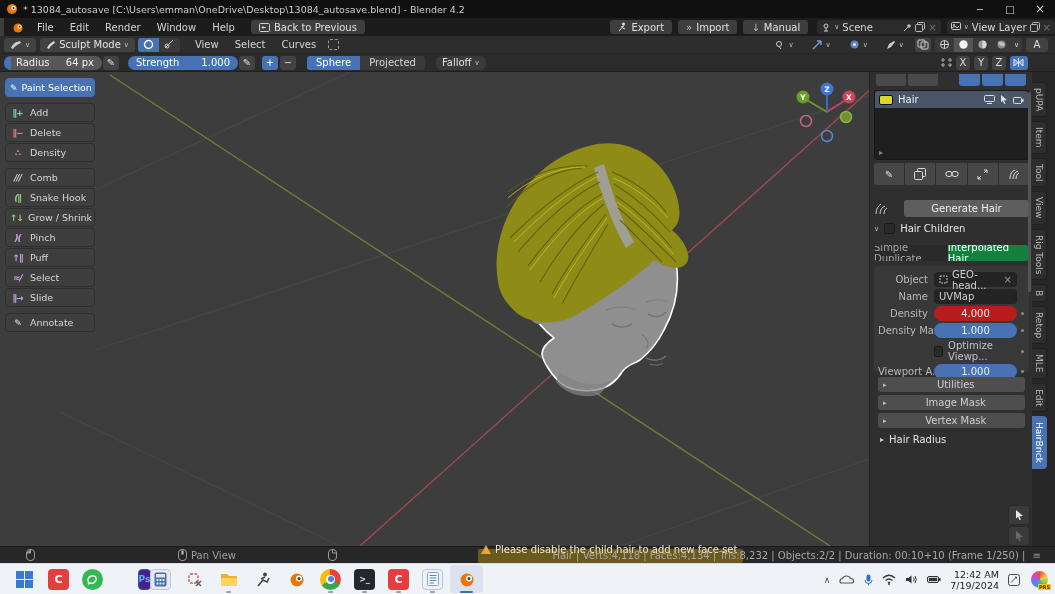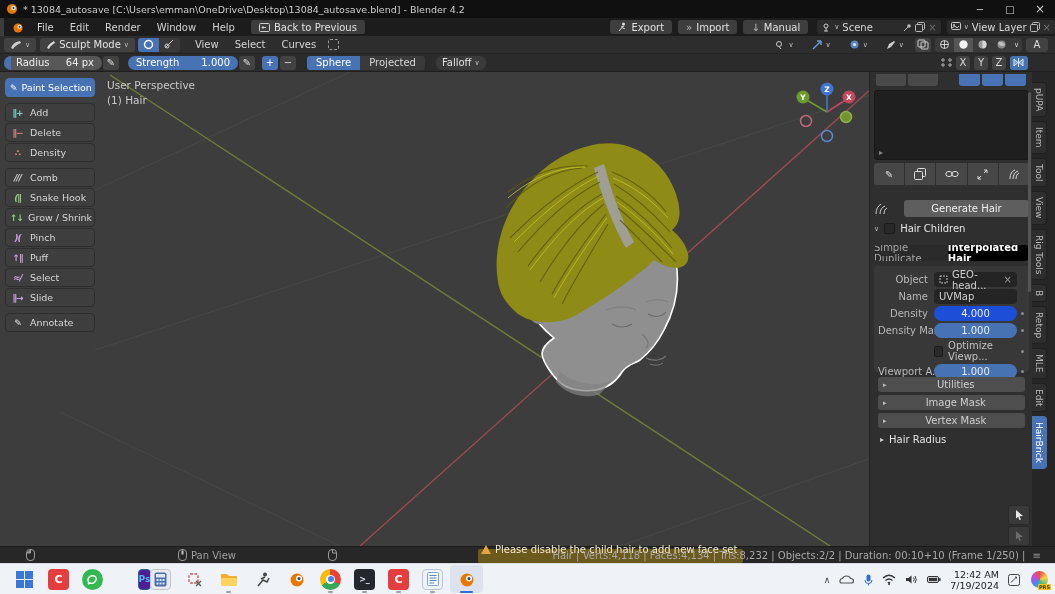--- a/index.html
+++ b/index.html
@@ -53,21 +53,21 @@
   .tool .tic { width:15px; text-align:center; font-style:italic; font-weight:bold; letter-spacing:-1px; font-size:9px; }
   .tool.sel { background:#4772b3; border-color:#4772b3; color:#fff; }
   .tgap { height:5px; }
 
   
   .panel { position:absolute; left:869px; top:0; width:163px; height:474px; background:#2f2f2f; border-left:1px solid #232323; }
   .prow { position:absolute; left:4px; width:155px; display:flex; align-items:center; }
   .pbox { position:absolute; left:4px; width:155px; background:#383838; border-radius:4px; }
   .field { display:flex; align-items:center; background:#242424; border-radius:4px; height:15px; color:#cfcfcf; padding:0 5px; gap:4px; }
   .pslider { position:relative; display:flex; align-items:center; justify-content:center; height:15px;
-    border-radius:8px; background:#1d4ed8; color:#eee; overflow:hidden; }
+    border-radius:8px; background:#b91c1c; color:#eee; overflow:hidden; }
   .pslider.full { background:#4772b3; }
   .plabel { color:#b9b9b9; text-align:right; padding-right:6px; white-space:nowrap; }
   .secbtn { position:absolute; left:8px; width:147px; height:15px; background:#4e4e4e; border-radius:3px;
     display:flex; align-items:center; color:#cfcfcf; }
   .secbtn .cap { flex:1; text-align:center; }
   .chk { width:11px; height:11px; background:#2a2a2a; border:1px solid #1b1b1b; border-radius:2px; }
   .animdot { width:3px; height:3px; border-radius:50%; background:#8a8a8a; margin-left:4px; }
 
   
   .vtabs { position:absolute; left:1032px; top:0; width:23px; height:474px; background:#262626;
@@ -427,24 +427,20 @@
         <circle cx="849" cy="25" r="6.5" fill="#c4475c"></circle>
         <circle cx="806" cy="49" r="5.5" fill="#3d3d3d" stroke="#c4677a" stroke-width="1.5"></circle>
         <circle cx="827" cy="64" r="5.5" fill="#3d3d3d" stroke="#5a88cf" stroke-width="1.5"></circle>
         <circle cx="846" cy="45" r="5.5" fill="#71922f" stroke="#8db04a" stroke-width="1.5"></circle>
         <text x="803" y="28" font-size="7.5" fill="#fff" text-anchor="middle" font-weight="bold">Y</text>
         <text x="827" y="20" font-size="7.5" fill="#fff" text-anchor="middle" font-weight="bold">Z</text>
         <text x="849" y="28" font-size="7.5" fill="#fff" text-anchor="middle" font-weight="bold">X</text>
       </g>
     </svg>
 
-    <div class="vp-overlay">
-      <div>User Perspective</div>
-      <div>(1) Hair</div>
-    </div>
 
     <div class="tools">
       <div class="tool sel">
           <span class="tic" style="color:#fff">✎</span>
           <span>Paint Selection</span>
         </div>
       <div class="tgap"></div>
       <div class="tool">
           <span class="tic" style="color:#7fd4c4">∥+</span>
           <span>Add</span>
@@ -499,20 +495,41 @@
         <div style="width:30px;height:12px;background:#4a4a4a;border-radius:0 0 3px 3px;"></div>
         <div style="width:30px;height:12px;background:#4a4a4a;border-radius:0 0 3px 3px;"></div>
       </div>
       <div style="position:absolute;right:6px;top:2px;display:flex;gap:2px;">
         <div style="width:21px;height:12px;background:#4772b3;border-radius:0 0 3px 3px;"></div>
         <div style="width:21px;height:12px;background:#4772b3;border-radius:0 0 3px 3px;"></div>
         <div style="width:21px;height:12px;background:#4772b3;border-radius:0 0 3px 3px;"></div>
       </div>
 
       <div style="position:absolute;left:4px;top:18px;width:155px;height:70px;background:#1f1f1f;border:1px solid #181818;border-radius:3px;">
+        <div style="display:flex;align-items:center;gap:5px;height:17px;background:#4a5668;border-radius:3px 3px 0 0;padding:0 4px;">
+          <span style="width:14px;height:10px;background:#d8d825;border:1px solid #111;border-radius:2px;"></span>
+          <span style="flex:1;color:#f0f0f0;">Hair</span>
+          <span>
+              <svg width="11" height="9">
+                <rect x="0.5" y="0.5" width="10" height="6" rx="1" fill="none" stroke="#ddd"></rect>
+                <path d="M3 8.5 H8" stroke="#ddd"></path>
+              </svg>
+            </span>
+          <span>
+              <svg width="8" height="9">
+                <path d="M1 0 L7 5 L4 5.5 L5.5 8.5 L4 9 L3 6 L1 7 Z" fill="#ddd"></path>
+              </svg>
+            </span>
+          <span>
+              <svg width="11" height="8">
+                <rect x="0.5" y="1.5" width="8" height="6" rx="1" fill="none" stroke="#ddd"></rect>
+                <path d="M8.5 4 L10.5 2.5 V6.5 L8.5 5" fill="#ddd"></path>
+              </svg>
+            </span>
+        </div>
         <span style="position:absolute;left:4px;bottom:2px;color:#888;font-size:8px;">▸</span>
       </div>
 
       <div style="position:absolute;left:4px;top:91px;width:155px;display:flex;gap:1px;">
         <div style="flex:1;height:22px;background:#474747;border-radius:3px 0 0 3px;display:flex;align-items:center;justify-content:center;color:#ddd;">✎</div>
         <div style="flex:1;height:22px;background:#474747;display:flex;align-items:center;justify-content:center;">
           <svg width="12" height="12">
               <rect x="3.5" y="0.5" width="8" height="8" rx="1" fill="none" stroke="#ddd"></rect>
               <rect x="0.5" y="3.5" width="8" height="8" rx="1" fill="#474747" stroke="#ddd"></rect>
             </svg>
@@ -550,21 +567,21 @@
         <span class="chev">∨</span>
         <span class="chk"></span>
         <span style="color:#e6e6e6;">Hair Children</span>
       </div>
 
       <div class="prow" style="top:173px;">
         <div style="display:flex;width:100%;height:16px;border-radius:4px;overflow:hidden;">
           <span style="flex:1;background:#2a2a2a;color:#a8a8a8;display:flex;align-items:center;justify-content:center;">
             <span>Simple Duplicate</span>
           </span>
-          <span style="flex:1.1;background:#000000;color:#fff;display:flex;align-items:center;justify-content:center;font-weight:bold;">
+          <span style="flex:1.1;background:#15803d;color:#fff;display:flex;align-items:center;justify-content:center;">
             <span>Interpolated Hair</span>
           </span>
         </div>
       </div>
 
       <div class="pbox" style="top:194px; height:106px;">
         <div style="position:absolute;left:4px;top:6px;width:147px;display:grid;grid-template-columns:56px 1fr 8px;row-gap:2px;align-items:center;">
           <span class="plabel">Object</span>
           <div class="field">
             <svg width="9" height="9">

